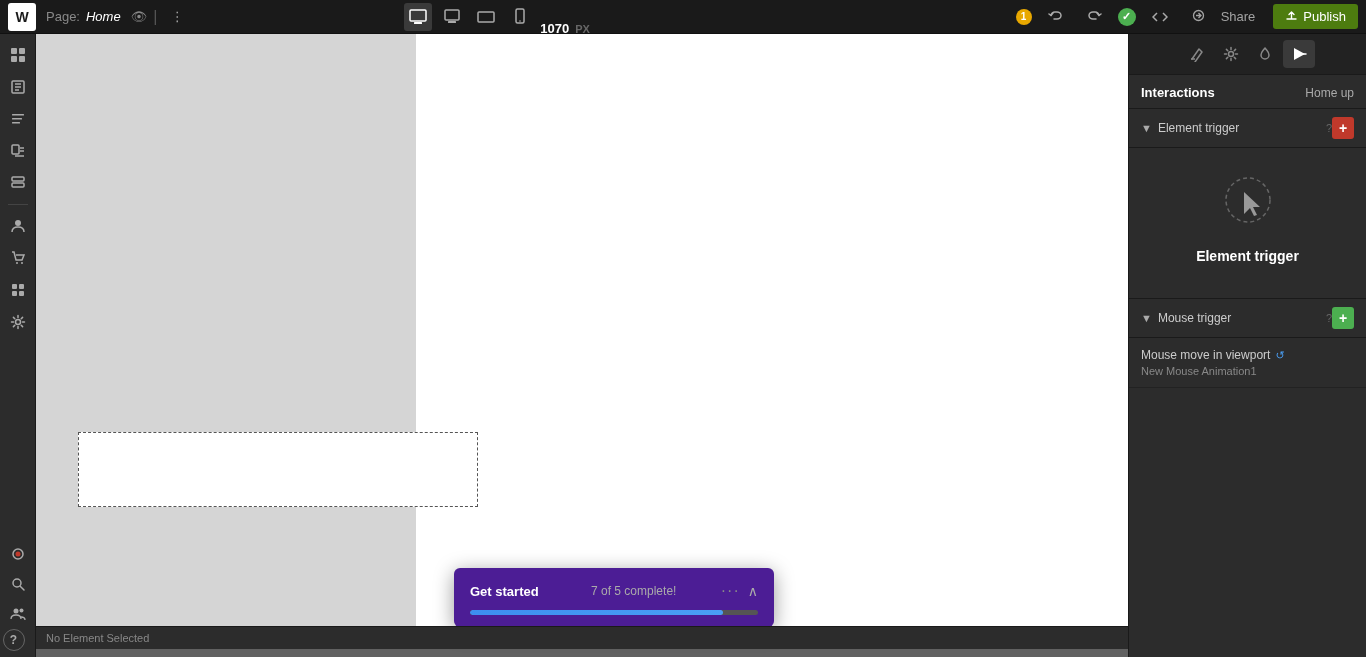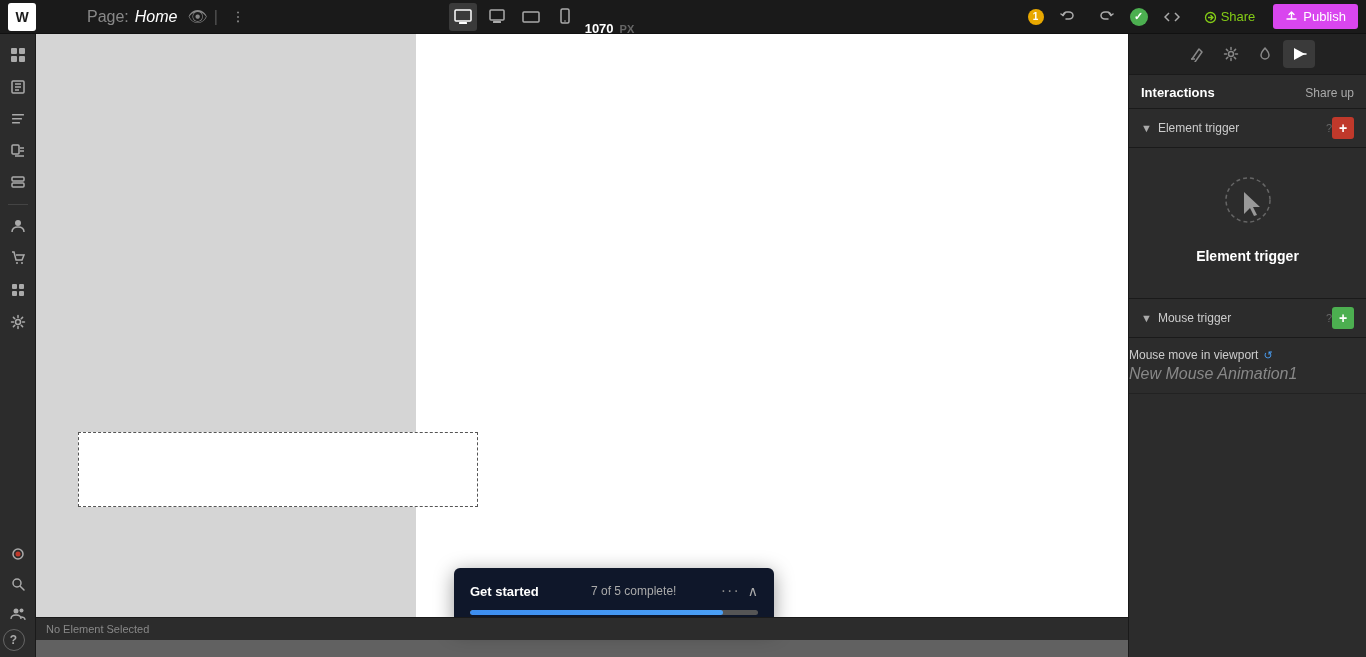--- a/index.html
+++ b/index.html
@@ -18,21 +18,21 @@
     .topbar-logo {
       width: 28px; height: 28px;
       background: #fff;
       border-radius: 3px;
       display: flex; align-items: center; justify-content: center;
       font-weight: bold; color: #1a1a1a; font-size: 14px;
       margin-right: 10px;
       flex-shrink: 0;
     }
     .topbar-page {
-      display: flex; align-items: center; gap: 6px; color: #bbb; font-size: 16px; margin-left: 41px;
+      display: flex; align-items: center; gap: 6px; color: #bbb; font-size: 13px;
     }
     .topbar-page .page-label { color: #888; }
     .topbar-page .page-name { color: #fff; font-style: italic; }
     .topbar-eye { color: #888; margin-left: 4px; cursor: pointer; }
     .topbar-center {
       display: flex; align-items: center; gap: 6px; margin-left: auto; margin-right: auto;
     }
     .topbar-separator { color: #555; font-size: 16px; margin: 0 6px; }
     .topbar-view-btn {
       width: 28px; height: 28px; display: flex; align-items: center; justify-content: center;
@@ -52,25 +52,25 @@
     .topbar-icon-btn {
       width: 28px; height: 28px; display: flex; align-items: center; justify-content: center;
       color: #aaa; cursor: pointer; border-radius: 3px;
     }
     .topbar-status-dot {
       width: 18px; height: 18px; background: #4CAF50; border-radius: 50%;
       display: flex; align-items: center; justify-content: center;
     }
     .topbar-status-dot::after { content: '✓'; color: #fff; font-size: 11px; font-weight: bold; }
     .topbar-share-btn {
-      display: flex; align-items: flex-end; gap: 4px; color: #84cc16; cursor: pointer; padding: 4px 8px;
+      display: flex; align-items: flex-start; gap: 16px; color: #a3a3a3; cursor: pointer; padding: 4px 8px;
       border-radius: 3px;
     }
     .topbar-publish-btn {
-      background: #d946ef; color: #fff; border: none; border-radius: 3px;
+      background: #4d7c0f; color: #fff; border: none; border-radius: 3px;
       padding: 5px 12px; cursor: pointer; font-size: 13px; display: flex; align-items: center; gap: 5px;
     }
 
     
     .main-layout {
       display: flex; flex: 1; overflow: hidden;
     }
 
     
     .left-sidebar {
@@ -109,31 +109,31 @@
       border: 1px dashed #555;
       background: #fff;
     }
     .canvas-white-area {
       position: absolute;
       top: 0; left: 380px;
       right: 0; bottom: 0;
       background: #fff;
     }
     .canvas-status-bar {
-      position: absolute; bottom: 17px; left: 0; right: 0; height: 20px;
+      position: absolute; bottom: 8px; left: 0; right: 0; height: 20px;
       background: #2c2c2c; border-top: 1px solid #1a1a1a;
       display: flex; align-items: center; padding: 11px 10px; color: #888; font-size: 11px;
     }
 
     
     .get-started-panel {
       position: absolute;
       bottom: 30px; left: 50%; transform: translateX(-40%);
       width: 320px;
-      background: #0f172a;
+      background: #4c1d95;
       border-radius: 6px;
       padding: 14px 16px 12px;
       box-shadow: 0 4px 20px rgba(0,0,0,0.4);
     }
     .get-started-header {
       display: flex; align-items: center; justify-content: space-between; margin-bottom: 10px;
     }
     .get-started-title { font-weight: 600; color: #fff; font-size: 13px; }
     .get-started-progress-text { color: #aaa; font-size: 12px; margin-left: 8px; }
     .get-started-controls { display: flex; align-items: center; gap: 8px; }
@@ -194,24 +194,24 @@
       width: 64px; height: 64px; margin-bottom: 12px;
       display: flex; align-items: center; justify-content: center;
     }
     .trigger-icon svg { width: 64px; height: 64px; }
     .trigger-title { color: #fff; font-size: 14px; font-weight: 600; margin-bottom: 10px; }
     .trigger-desc { color: #888; font-size: 11px; line-height: 1.5; }
 
     
     .page-trigger-section { }
     .page-trigger-item {
-      padding: 10px 0; border-bottom: 1px solid #222;
+      padding: 10px 12px; border-bottom: 1px solid #222;
     }
     .page-trigger-name { color: #ccc; font-size: 12px; display: flex; align-items: center; gap: 5px; margin-bottom: 3px; }
-    .page-trigger-sub { color: #888; font-size: 16px; font-style: italic; }
+    .page-trigger-sub { color: #888; font-size: 11px; }
     .trigger-sync-icon { color: #4a9ff5; font-size: 11px; cursor: pointer; }
 
     
     .right-panel-footer {
       margin-top: auto; padding: 10px 12px; border-top: 1px solid #1a1a1a;
       display: flex; align-items: center; gap: 8px;
     }
     .footer-dot { width: 8px; height: 8px; background: #888; border-radius: 50%; }
     .footer-text { color: #888; font-size: 12px; }
   </style>
@@ -437,21 +437,21 @@
       <div class="right-tab active">
         <svg width="16" height="16" viewBox="0 0 16 16" fill="none" stroke="#fff" stroke-width="1.5">
             <polygon points="3,2 14,8 3,14" fill="#fff" stroke="none"></polygon>
             <line x1="12" y1="8" x2="15" y2="8" stroke-width="1.5" stroke-linecap="round"></line>
           </svg>
       </div>
     </div>
 
     <div class="right-panel-header">
       <span class="right-panel-title">Interactions</span>
-      <span class="clean-up-btn">Share up</span>
+      <span class="clean-up-btn">Home up</span>
     </div>
 
     <div class="section-header">
       <span class="section-chevron">▼</span>
       <span class="section-title">Element trigger</span>
       <span class="section-question">?</span>
       <div class="section-add-btn">+</div>
     </div>
 
     <div class="element-trigger-content">

